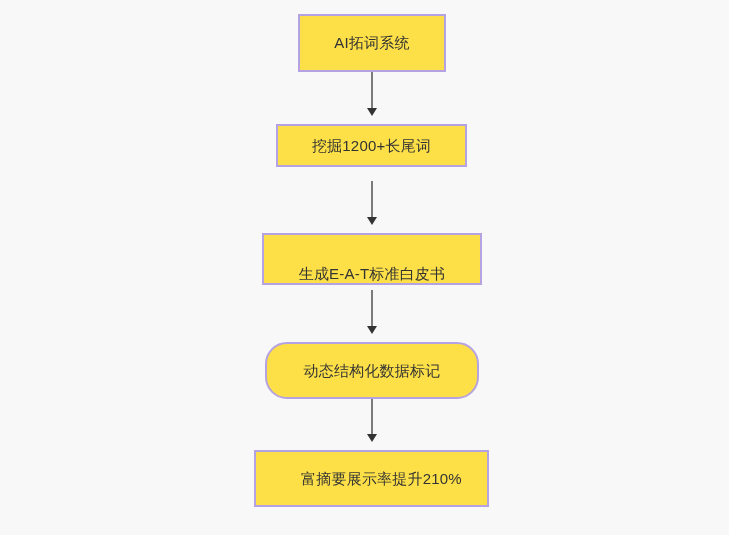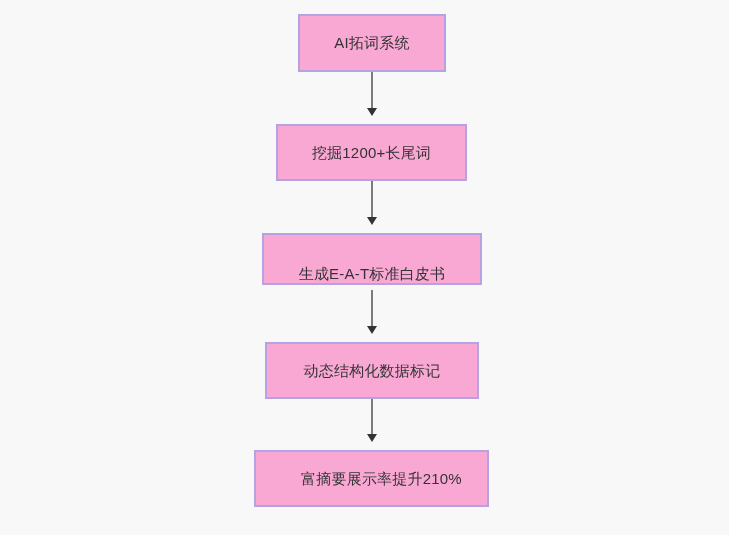--- a/index.html
+++ b/index.html
@@ -14,21 +14,21 @@
     overflow: hidden;
   }
   #flowchart {
     position: relative;
     width: 729px;
     height: 535px;
   }
   .node {
     position: absolute;
     box-sizing: border-box;
-    background: #f9a8d4;
+    background: #fde047;
     border: 2px solid #b5a2e2;
     border-radius: 0;
     display: flex;
     align-items: center;
     justify-content: center;
     color: #333333;
     font-size: 15px;
     line-height: 1.2;
     letter-spacing: 0.2px;
     white-space: nowrap;
@@ -80,29 +80,29 @@
 
   <div class="edge" style="left:371px; top:399px; height:43px;">
     <div class="edge-line" style="height:35px;"></div>
     <div class="edge-head" style="top:35px;"></div>
   </div>
 
   <div class="node" style="left:298px; top:14px; width:148px; height:58px;">
     <span class="node-label">AI拓词系统</span>
   </div>
 
-  <div class="node" style="left:276px; top:124px; width:191px; height:57px;">
+  <div class="node" style="left:276px; top:124px; width:191px; height:43px;">
     <span class="node-label">挖掘1200+长尾词</span>
   </div>
 
   <div class="node" style="left:262px; top:233px; width:220px; height:52px;align-items:flex-end;">
     <span class="node-label">生成E-A-T标准白皮书</span>
   </div>
 
-  <div class="node" style="left:265px; top:342px; width:214px; height:57px;">
+  <div class="node" style="left:265px; top:342px; width:214px; height:57px;border-radius:22px;">
     <span class="node-label">动态结构化数据标记</span>
   </div>
 
   <div class="node" style="left:254px; top:450px; width:235px; height:57px;padding-left:20px;">
     <span class="node-label">富摘要展示率提升210%</span>
   </div>
 
 </div>
 
 </body></html>

